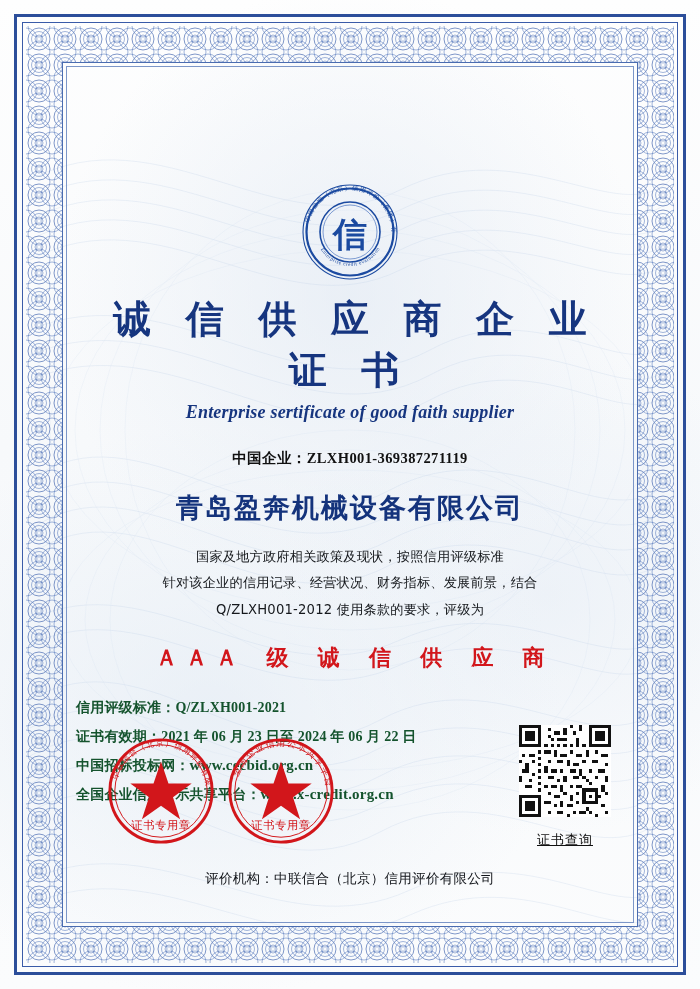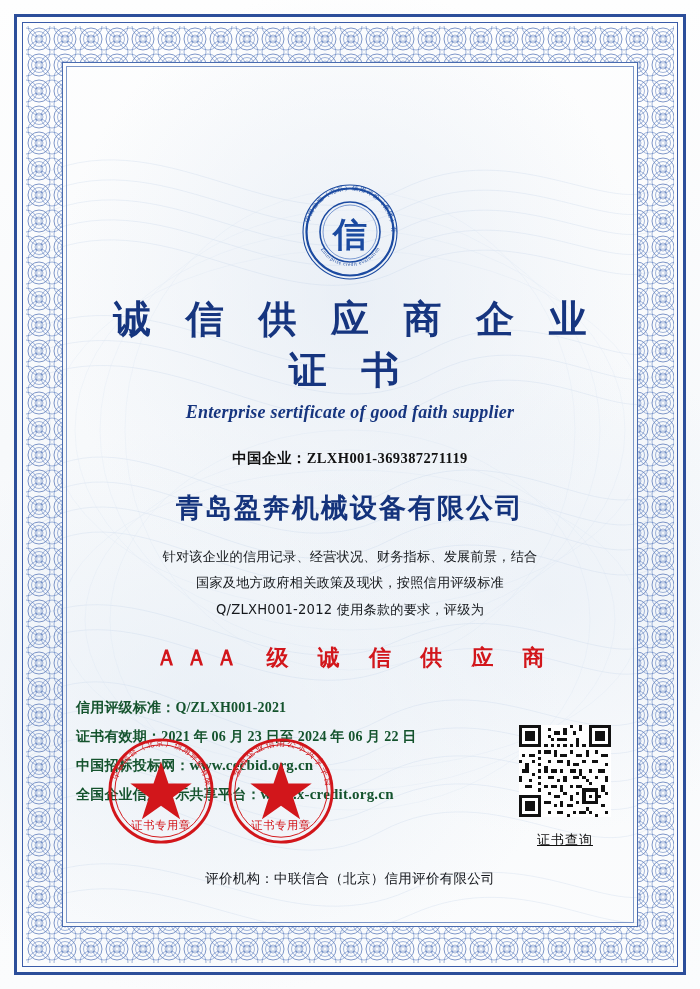--- a/index.html
+++ b/index.html
@@ -304,22 +304,22 @@
     <div class="title-cn">诚 信 供 应 商 企 业 证 书</div>
     <div class="title-en">Enterprise sertificate of good faith supplier</div>
 
     <div class="cert-no">
       <span>中国企业：</span><span class="num">ZLXH001-369387271119</span>
     </div>
 
     <div class="company">青岛盈奔机械设备有限公司</div>
 
     <div class="body-text">
+      <div>国家及地方政府相关政策及现状，按照信用评级标准</div>
       <div>针对该企业的信用记录、经营状况、财务指标、发展前景，结合</div>
-      <div>国家及地方政府相关政策及现状，按照信用评级标准</div>
       <div>Q/ZLXH001-2012 使用条款的要求，评级为</div>
     </div>
 
     <div class="grade">ＡＡＡ 级 诚 信 供 应 商</div>
 
     <div class="details">
       <div class="line">
         <span>信用评级标准：</span><span class="val">Q/ZLXH001-2021</span>
       </div>
       <div class="line">

